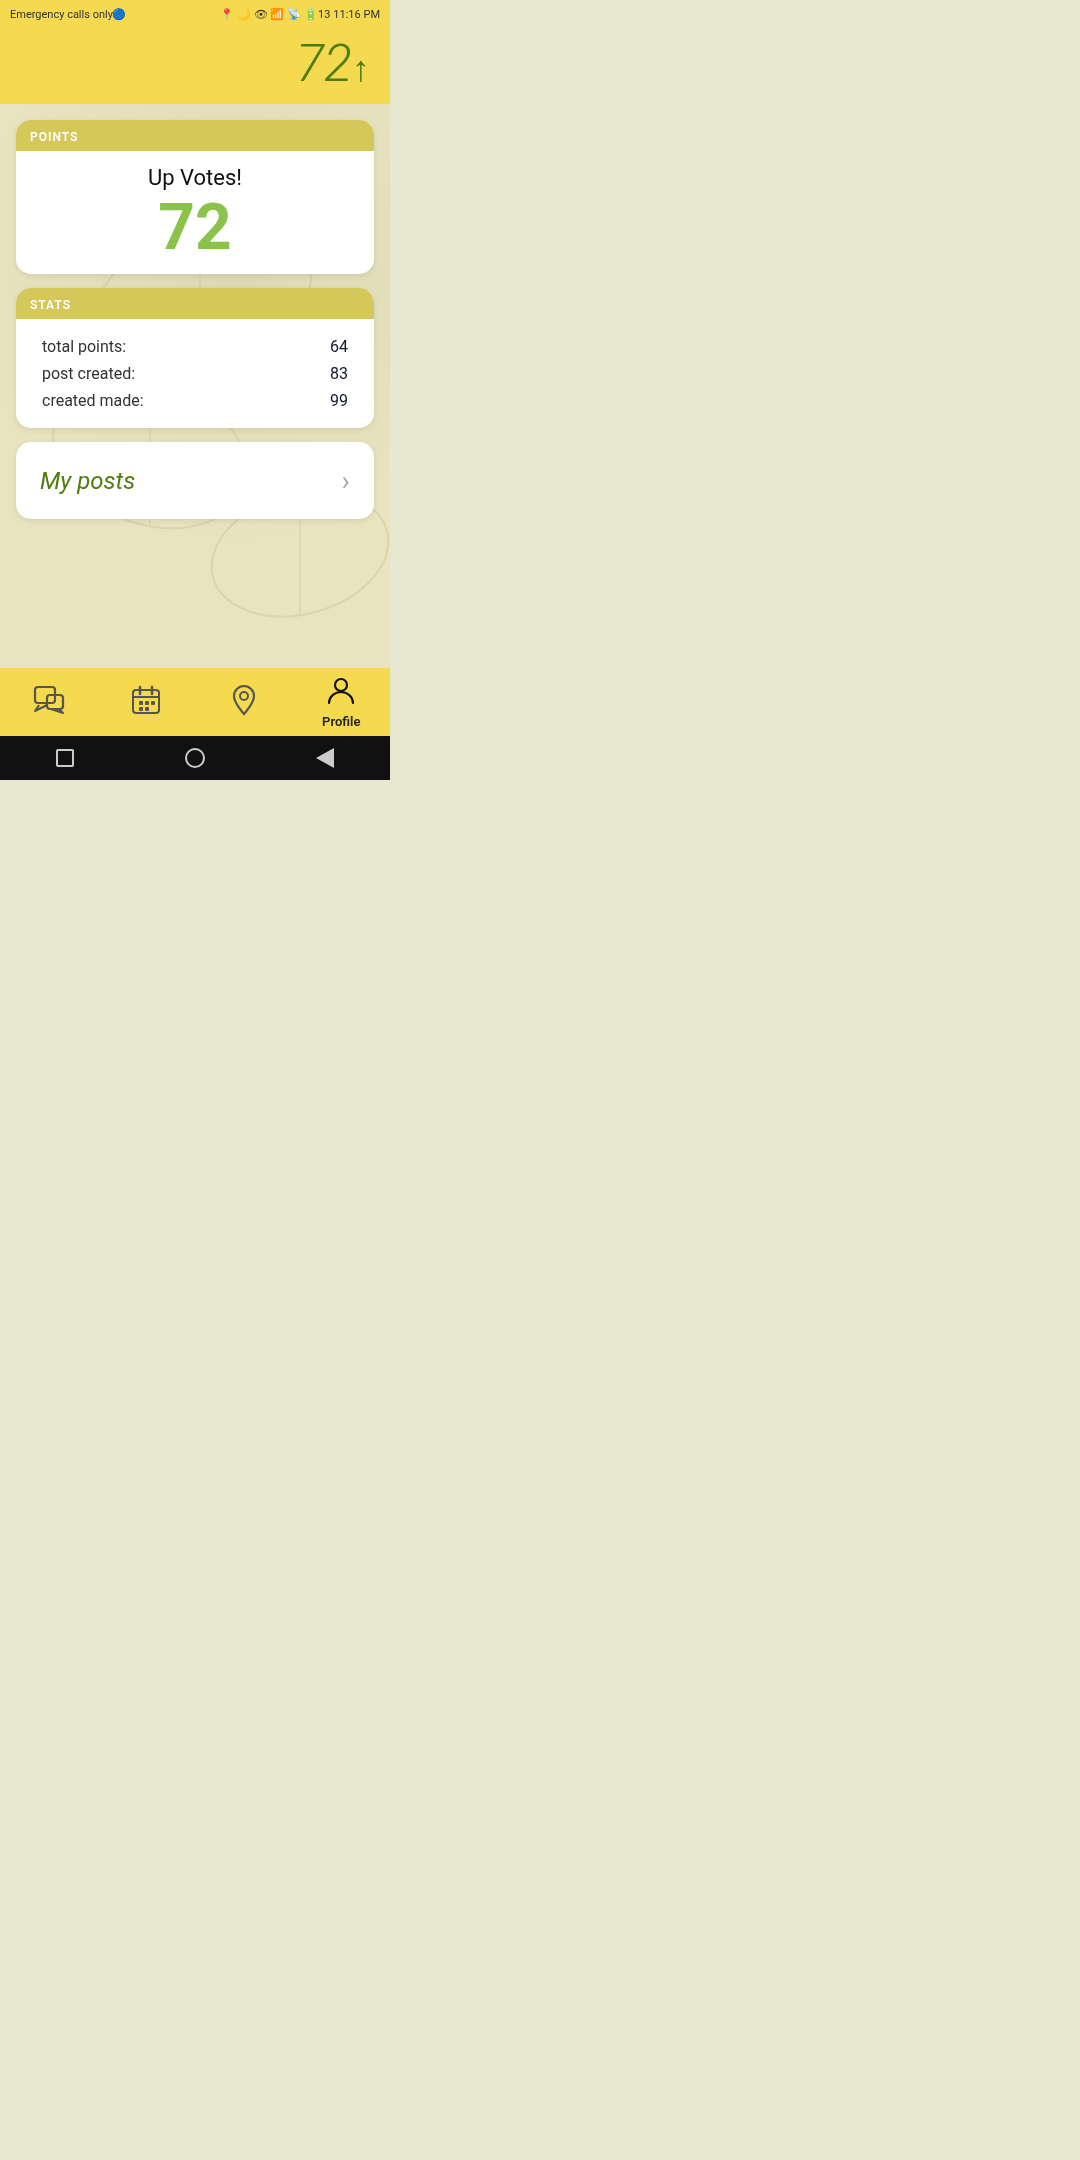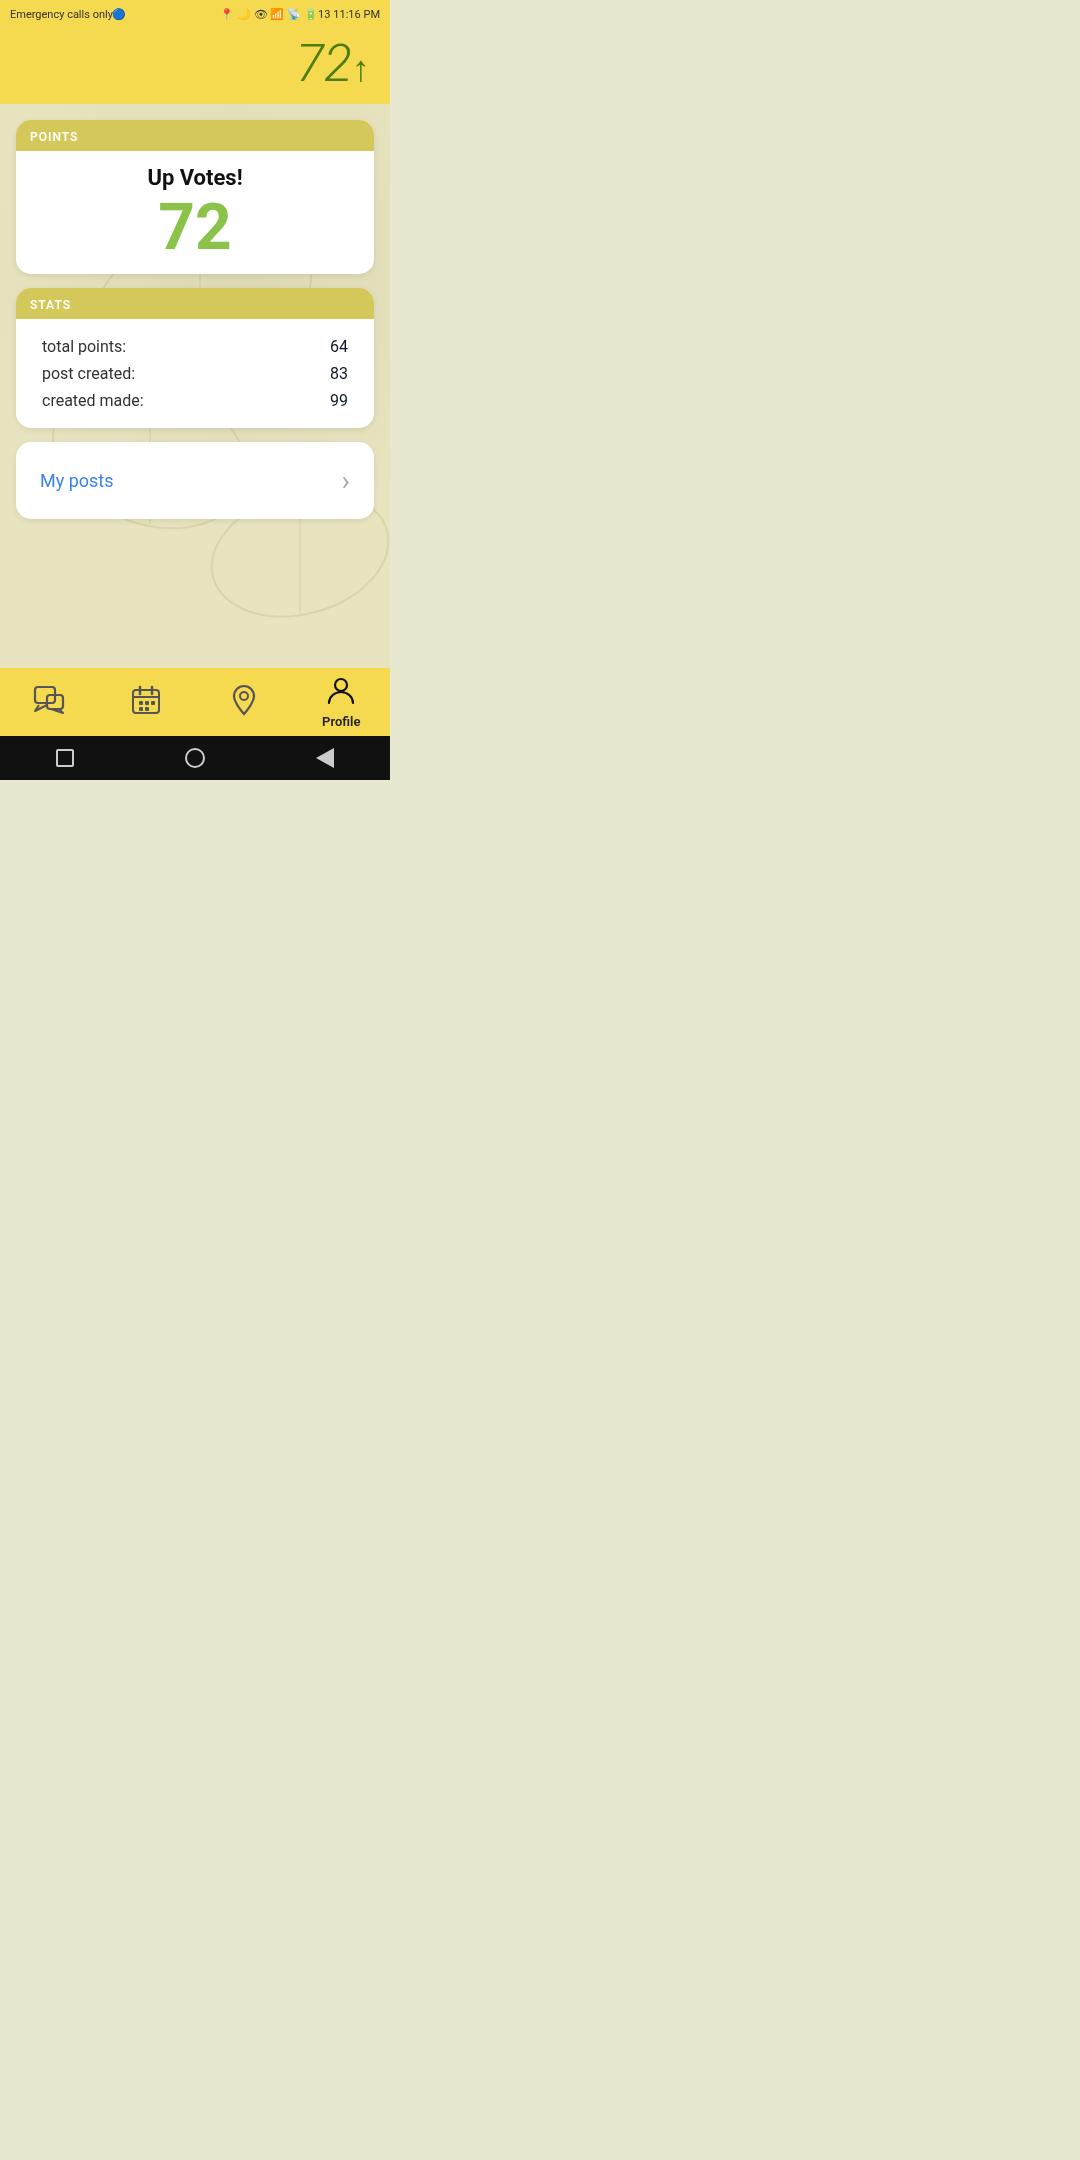--- a/index.html
+++ b/index.html
@@ -106,21 +106,21 @@
       padding: 14px 20px;
     }
 
     .vote-section {
       flex: 1;
       text-align: center;
     }
 
     .vote-label {
       font-size: 22px;
-      font-weight: 700;
+      font-weight: 400;
       color: #111;
       margin-bottom: 6px;
     }
 
     .vote-number {
       font-size: 64px;
       font-weight: 700;
       line-height: 1;
     }
 
@@ -156,23 +156,24 @@
 
     
     .myposts-card .card-body {
       display: flex;
       align-items: center;
       justify-content: space-between;
       padding: 22px 24px;
     }
 
     .myposts-label {
-      font-size: 18px;
+      font-size: 24px;
       font-weight: 400;
-      color: #3b82f6;
+      color: #4d7c0f;
+      font-style: italic;
     }
 
     .chevron-icon {
       font-size: 28px;
       color: #aaa;
     }
 
     
     .bottom-nav {
       background: #f5d94e;

